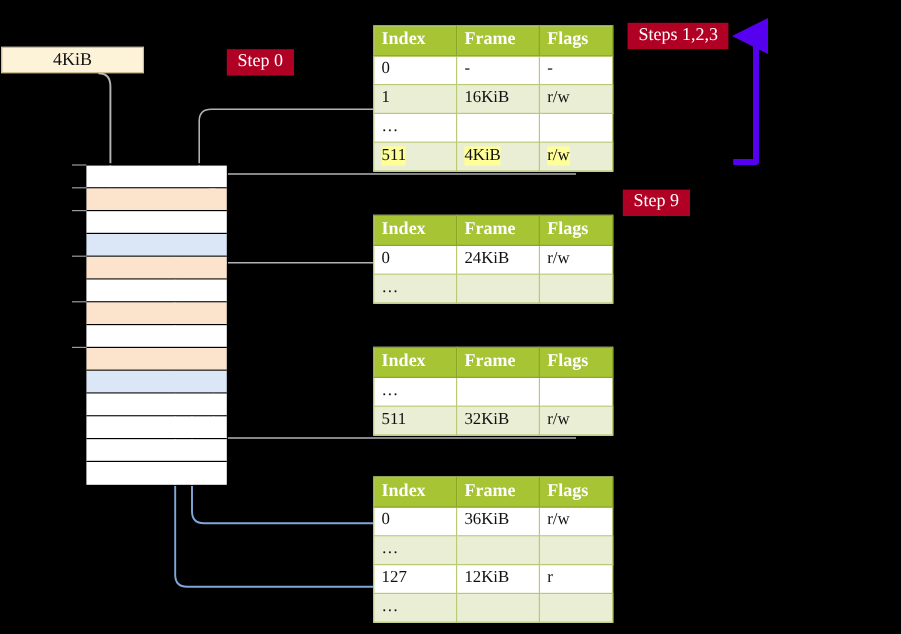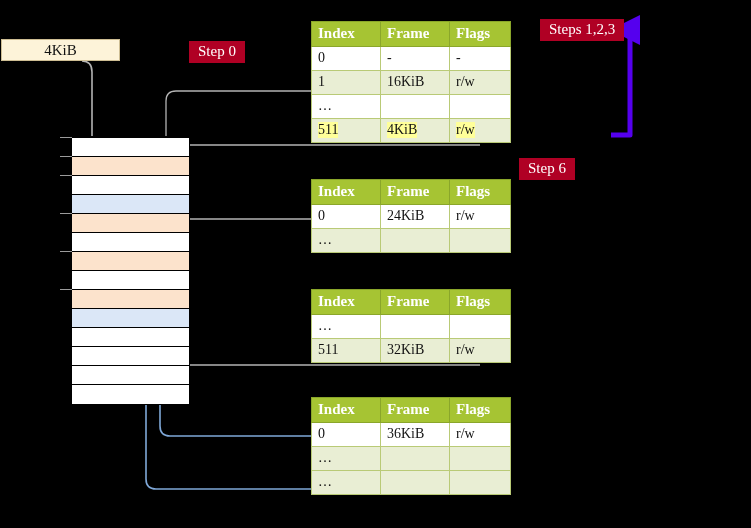--- a/index.html
+++ b/index.html
@@ -55,21 +55,21 @@
     font-size: 15px;
     line-height: 19px;
     padding: 1px 9px 2px 9px;
     white-space: nowrap;
     box-sizing: border-box;
   }
   .badge-crimson { background: #b00024; }
   .badge-violet  { background: #5500ee; }
 
   #badge-step0   { left: 189px; top: 41px; text-align: center; }
-  #badge-steps123{ left: 508px; top: 19px; margin-left: 32px; }
+  #badge-steps123{ left: 491px; top: 19px; margin-left: 32px; }
   #badge-steps1234{ left: 650px; top: 19px; }
   #badge-step4   { left: 519px; top: 158px; }
 
   
   .mem-col {
     position: absolute;
     left: 71px;
     top: 136px;
     width: 119px;
     border: 1px solid #000000;
@@ -186,21 +186,21 @@
     </g>
   </svg>
 
   <div class="size-box">4KiB</div>
 
   <div id="badge-step0" class="badge badge-crimson">Step 0</div>
 
   <div id="badge-steps123" class="badge badge-crimson">Steps 1,2,3</div>
 
 
-  <div id="badge-step4" class="badge badge-crimson">Step 6</div>
+  <div id="badge-step4" class="badge badge-crimson">Step 9</div>
 
   <div class="mem-col">
     <div class="mem-row"></div>
     <div class="mem-row orange"></div>
     <div class="mem-row"></div>
     <div class="mem-row blue"></div>
     <div class="mem-row orange"></div>
     <div class="mem-row"></div>
     <div class="mem-row orange"></div>
     <div class="mem-row"></div>
@@ -307,20 +307,25 @@
       <tr>
         <td><span class="cell-text">0</span></td>
         <td><span class="cell-text">36KiB</span></td>
         <td><span class="cell-text">r/w</span></td>
       </tr>
       <tr class="alt">
         <td><span class="cell-text">…</span></td>
         <td><span class="cell-text"></span></td>
         <td><span class="cell-text"></span></td>
       </tr>
+      <tr>
+        <td><span class="cell-text">127</span></td>
+        <td><span class="cell-text">12KiB</span></td>
+        <td><span class="cell-text">r</span></td>
+      </tr>
       <tr class="alt">
         <td><span class="cell-text">…</span></td>
         <td><span class="cell-text"></span></td>
         <td><span class="cell-text"></span></td>
       </tr>
     </tbody>
   </table>
 
 </div>
 

